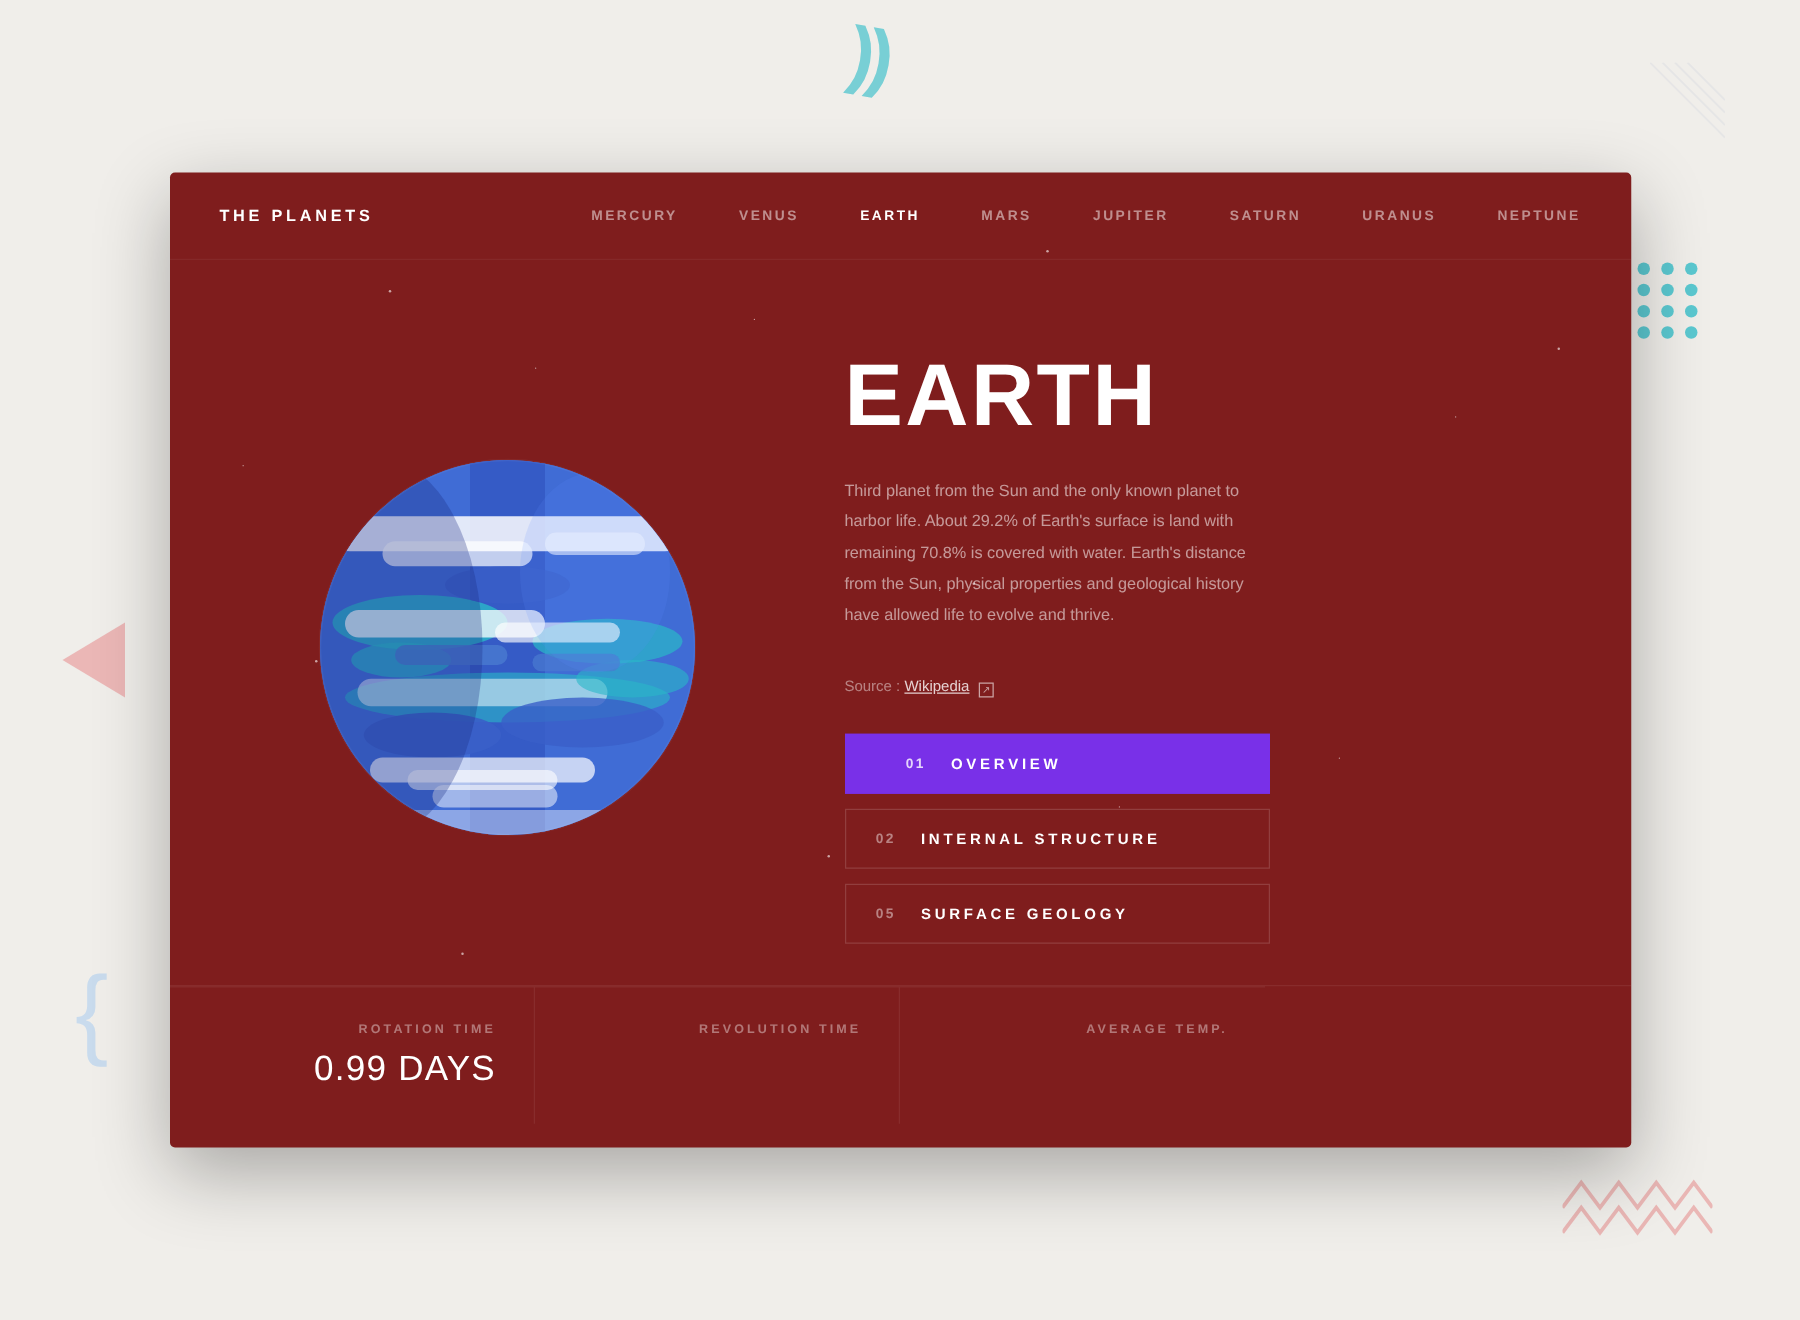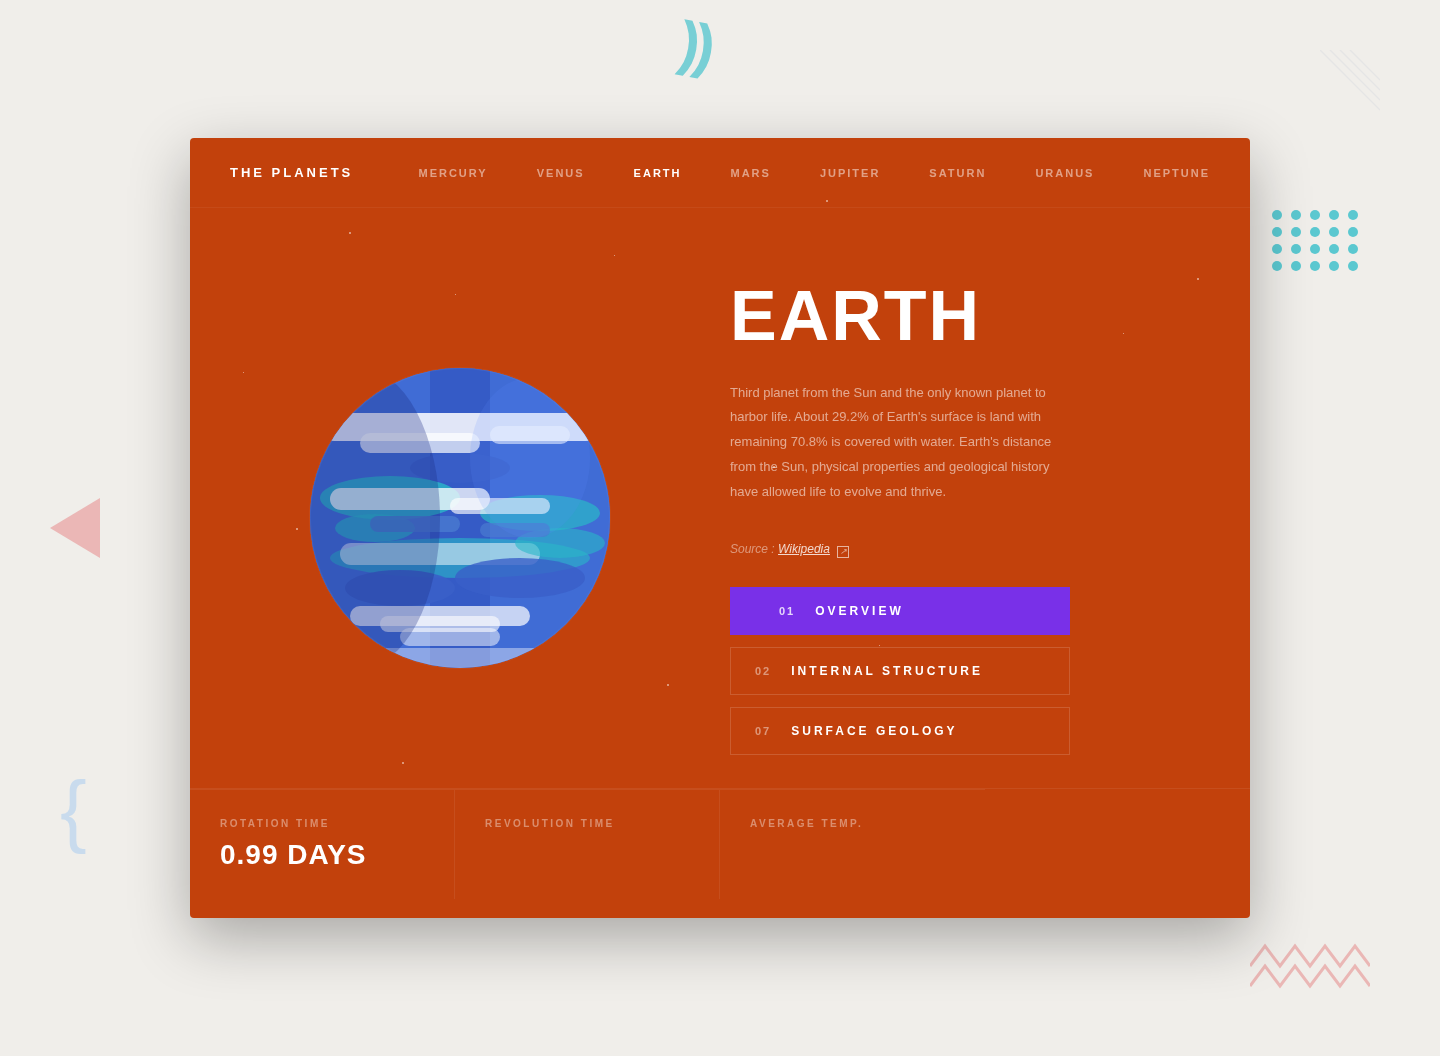--- a/index.html
+++ b/index.html
@@ -75,23 +75,23 @@
 
     .deco-lines-tr {
       position: absolute;
       top: 50px;
       right: 60px;
       opacity: 0.4;
     }
 
     
     .app-container {
-      width: 1060px;
+      width: 1169px;
       min-height: 780px;
-      background: #c2410c;
+      background: #7f1d1d;
       border-radius: 4px;
       position: relative;
       overflow: hidden;
       box-shadow: 0 20px 60px rgba(0,0,0,0.3);
     }
 
     
     .stars {
       position: absolute;
       top: 0; left: 0; right: 0; bottom: 0;
@@ -186,21 +186,20 @@
       color: rgba(255,255,255,0.55);
       font-size: 13px;
       line-height: 1.9;
       margin-bottom: 38px;
     }
 
     .source-line {
       color: rgba(255,255,255,0.45);
       font-size: 12px;
       margin-bottom: 30px;
-      font-style: italic;
     }
     .source-link {
       color: rgba(255,255,255,0.8);
       text-decoration: underline;
       cursor: pointer;
     }
     .source-ext-icon {
       display: inline-block;
       width: 12px;
       height: 12px;
@@ -257,20 +256,21 @@
     }
 
     
     .stats-bar {
       display: grid;
       grid-template-columns: repeat(4, 1fr);
       margin: 0 0 0 0;
       border-top: 1px solid rgba(255,255,255,0.07);
       position: relative;
       z-index: 5;
+      text-align: right;
     }
 
     .stat-card {
       padding: 28px 30px;
       border-right: 1px solid rgba(255,255,255,0.07);
       border-top: 1px solid rgba(255,255,255,0.07);
     }
     .stat-card:last-child { border-right: none; }
 
     .stat-label {
@@ -278,21 +278,21 @@
       font-size: 10px;
       font-weight: 700;
       letter-spacing: 2.5px;
       text-transform: uppercase;
       margin-bottom: 10px;
     }
 
     .stat-value {
       color: #ffffff;
       font-size: 28px;
-      font-weight: 700;
+      font-weight: 400;
       letter-spacing: 1px;
       text-transform: uppercase;
     }
   </style>
 </head>
 <body>
 
 <div class="deco-quotes">))</div>
 
 <svg class="deco-lines-tr" width="60" height="120" viewBox="0 0 60 120">
@@ -443,21 +443,21 @@
       <div class="section-buttons">
         <button class="section-btn active">
           <span class="section-num">01</span>
           <span class="section-label">Overview</span>
         </button>
         <button class="section-btn">
           <span class="section-num">02</span>
           <span class="section-label">Internal Structure</span>
         </button>
         <button class="section-btn">
-          <span class="section-num">07</span>
+          <span class="section-num">05</span>
           <span class="section-label">Surface Geology</span>
         </button>
       </div>
     </div>
   </div>
 
   <div class="stats-bar">
     <div class="stat-card">
       <div class="stat-label">Rotation Time</div>
       <div class="stat-value">0.99 Days</div>

